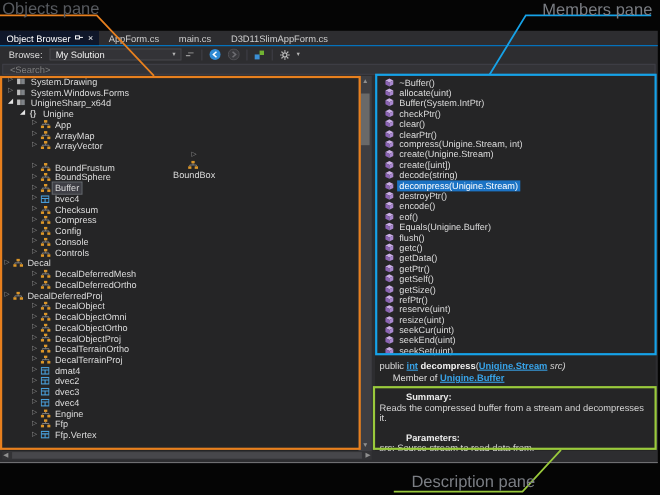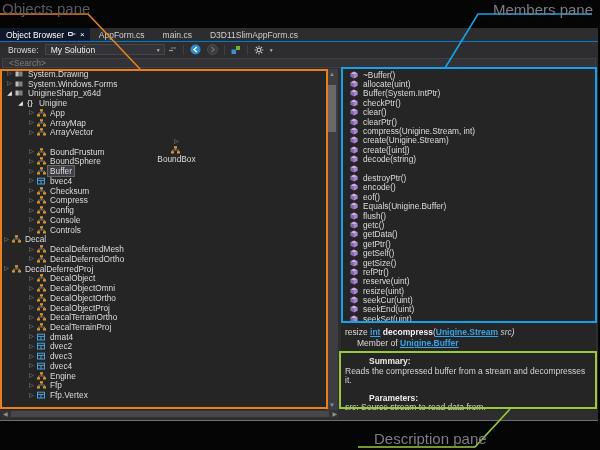--- a/index.html
+++ b/index.html
@@ -673,20 +673,21 @@
             <span class="member-label">decode(string)</span>
           </div>
           <div class="member-row">
             <span class="member-icon">
               <svg width="8" height="8" viewBox="0 0 8 8">
                 <polygon points="4,0.4 7.6,2.2 4,4 0.4,2.2" fill="#c9aee5"></polygon>
                 <polygon points="0.4,2.2 4,4 4,7.6 0.4,5.8" fill="#8b63b5"></polygon>
                 <polygon points="7.6,2.2 4,4 4,7.6 7.6,5.8" fill="#a988cf"></polygon>
               </svg>
             </span>
+            <span class="member-label sel">decompress(Unigine.Stream)</span>
           </div>
           <div class="member-row">
             <span class="member-icon">
               <svg width="8" height="8" viewBox="0 0 8 8">
                 <polygon points="4,0.4 7.6,2.2 4,4 0.4,2.2" fill="#c9aee5"></polygon>
                 <polygon points="0.4,2.2 4,4 4,7.6 0.4,5.8" fill="#8b63b5"></polygon>
                 <polygon points="7.6,2.2 4,4 4,7.6 7.6,5.8" fill="#a988cf"></polygon>
               </svg>
             </span>
             <span class="member-label">destroyPtr()</span>
@@ -837,21 +838,21 @@
                 <polygon points="4,0.4 7.6,2.2 4,4 0.4,2.2" fill="#c9aee5"></polygon>
                 <polygon points="0.4,2.2 4,4 4,7.6 0.4,5.8" fill="#8b63b5"></polygon>
                 <polygon points="7.6,2.2 4,4 4,7.6 7.6,5.8" fill="#a988cf"></polygon>
               </svg>
             </span>
             <span class="member-label">seekSet(uint)</span>
           </div>
         </div>
 
       <div class="sig">
-        <div><span>resize </span><span class="lnk">int</span><span> </span><b>decompress</b><span>(</span><span class="lnk">Unigine.Stream</span><span class="tail"> src)</span></div>
+        <div><span>public </span><span class="lnk">int</span><span> </span><b>decompress</b><span>(</span><span class="lnk">Unigine.Stream</span><span class="tail"> src)</span></div>
         <div class="sig-line2"><span>Member of </span><span class="lnk">Unigine.Buffer</span></div>
       </div>
 
       <div class="desc">
         <div class="dlabel">Summary:</div>
         <div>Reads the compressed buffer from a stream and decompresses it.</div>
         <div class="gap"></div>
         <div class="dlabel">Parameters:</div>
         <div><span class="pname">src</span><span>: Source stream to read data from.</span></div>
       </div>

